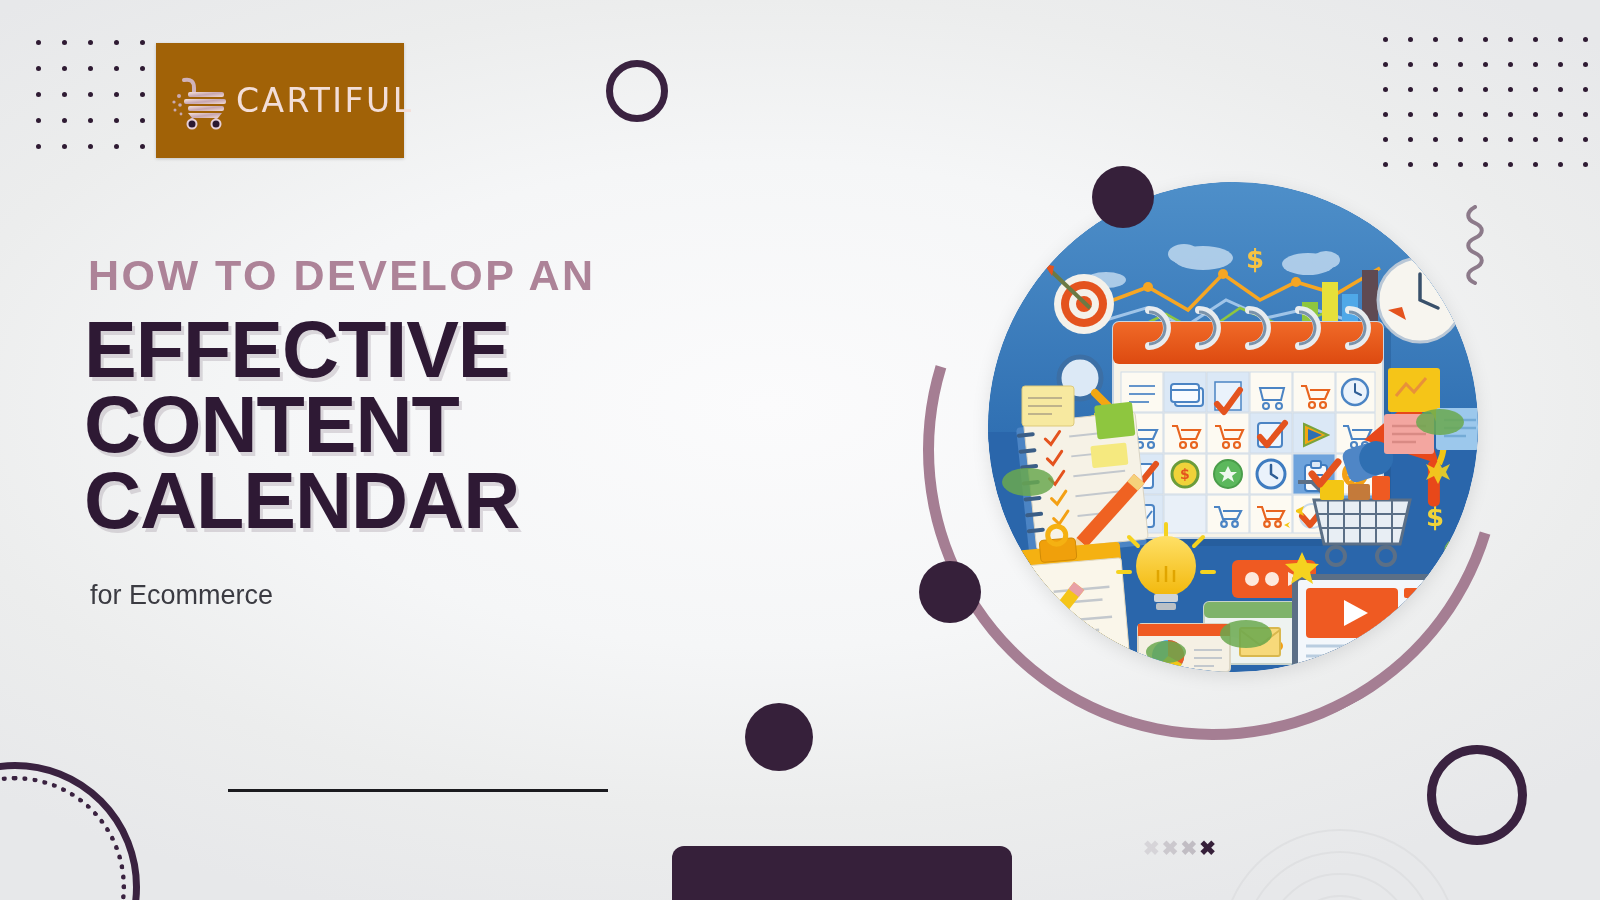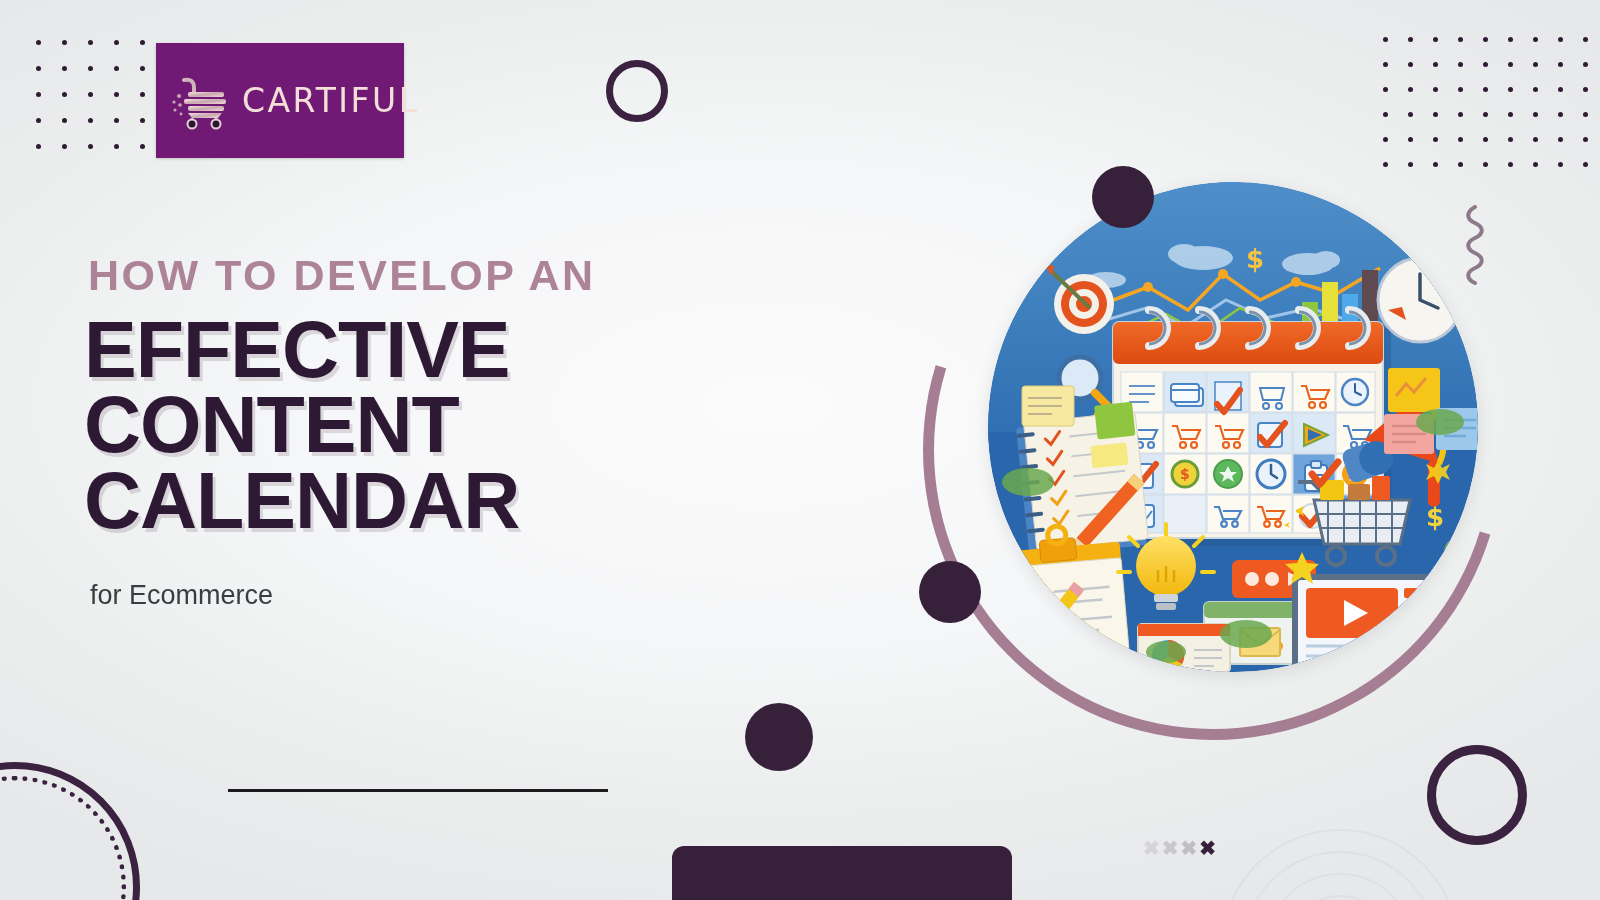--- a/index.html
+++ b/index.html
@@ -82,21 +82,21 @@
   #xmarks span:nth-child(2){ opacity:.16; }
   #xmarks span:nth-child(3){ opacity:.22; }
   #xmarks span:nth-child(4){ opacity:1; }
 
   
   #faint-arcs { position:absolute; left:1200px; top:818px; width:280px; height:120px; opacity:.55; }
 
   
   #logo-box {
     position:absolute; left:156px; top:43px; width:248px; height:115px;
-    background:#701a75; display:flex; align-items:center; gap:10px;
+    background:#a16207; display:flex; align-items:center; gap:4px;
     padding-left:14px;
     box-shadow:0 1px 3px rgba(0,0,0,.18);
     text-align:center;
   }
   #logo-mark { width:62px; height:58px; flex:0 0 auto; }
   #logo-word {
     color:#f3ded8; font-size:33px; letter-spacing:2.5px; font-weight:400;
     font-family:"DejaVu Sans", sans-serif;
   }
 

